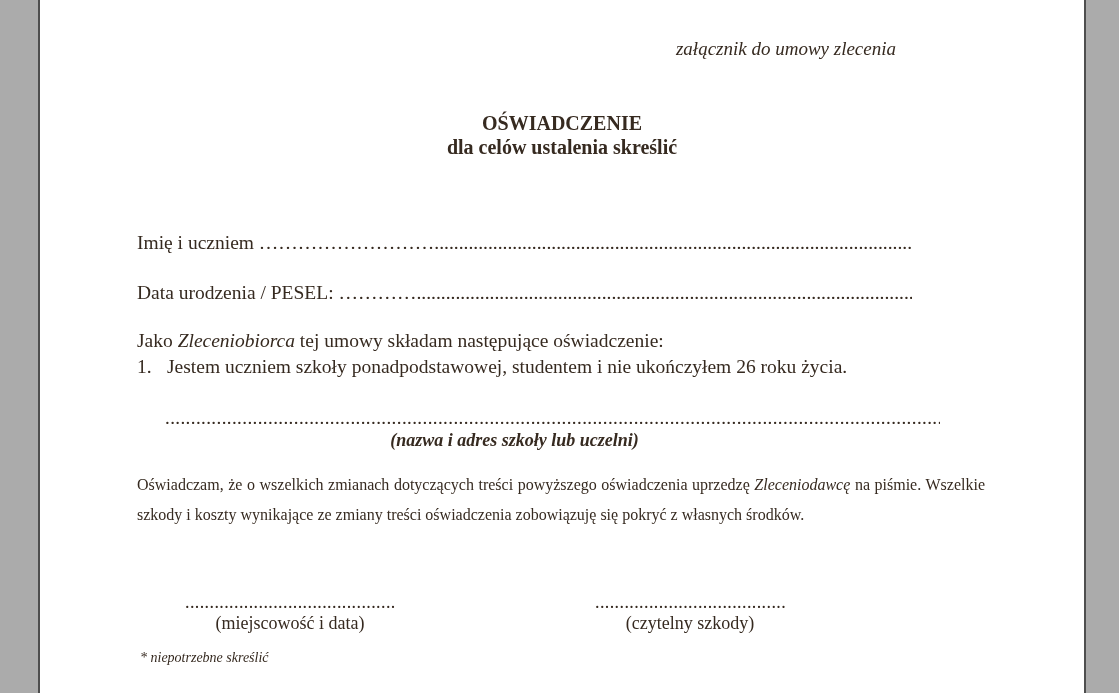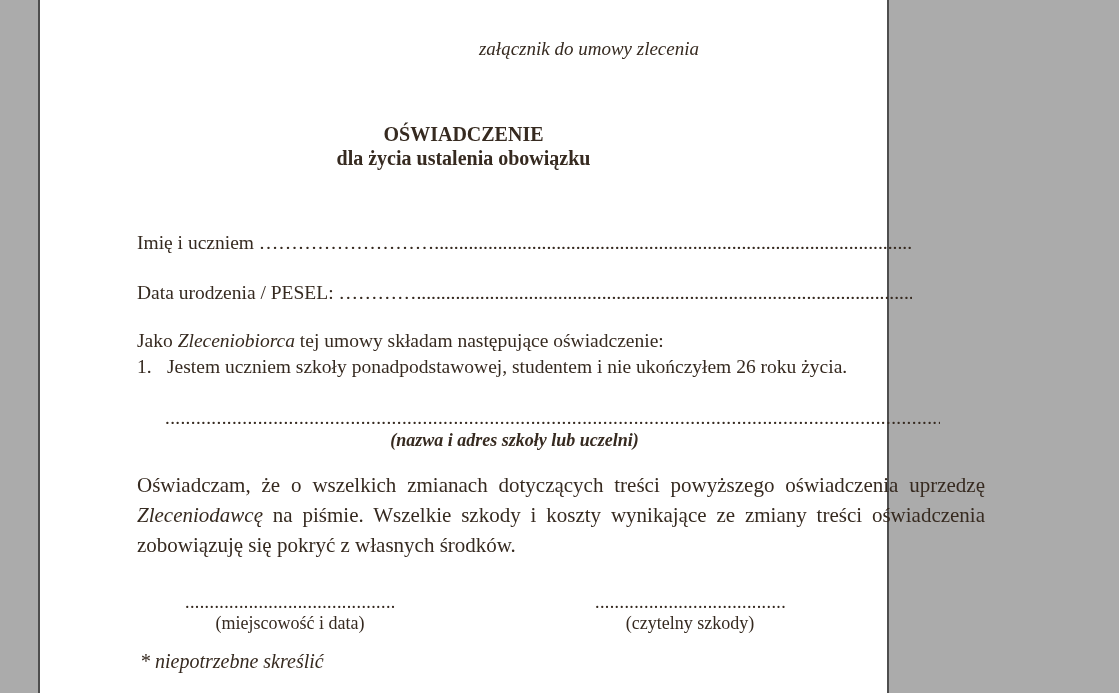--- a/index.html
+++ b/index.html
@@ -9,37 +9,37 @@
     height: 693px;
     background: #ababab;
     overflow: hidden;
     font-family: "Liberation Serif", "DejaVu Serif", serif;
     color: #362a20;
   }
   .page {
     position: absolute;
     left: 38px;
     top: 0;
-    width: 851px;
+    width: 1048px;
     height: 693px;
     background: #ffffff;
     border-left: 2px solid #4e4e4e;
     border-right: 2px solid #4e4e4e;
     box-sizing: border-box;
   }
   .abs { position: absolute; }
   .attachment-note {
     top: 38px;
     right: 188px;
     font-style: italic;
     font-size: 19px;
     white-space: nowrap;
   }
   .title-block {
-    top: 122px;
+    top: 111px;
     left: 0;
     right: 0;
     text-align: center;
     font-weight: bold;
     font-size: 20px;
     line-height: 24px;
   }
   .field-line {
     left: 97px;
     width: 775px;
@@ -85,21 +85,21 @@
     box-sizing: border-box;
     text-align: center;
     font-style: italic;
     font-size: 18px;
     font-weight: bold;
   }
   .declaration {
     top: 470px;
     left: 97px;
     width: 848px;
-    font-size: 21px;
+    font-size: 16px;
     line-height: 30px;
     text-align: justify;
   }
   .sig-block {
     top: 592px;
     text-align: center;
     font-size: 18px;
   }
   .sig-left  { left: 145px; width: 210px; }
   .sig-right { left: 555px; width: 190px; }
@@ -111,34 +111,34 @@
     letter-spacing: 0.4px;
   }
   .sig-caption {
     font-size: 18px;
     line-height: 22px;
   }
   .footnote {
     top: 650px;
     left: 100px;
     font-style: italic;
-    font-size: 20px;
+    font-size: 14px;
   }
   .it { font-style: italic; margin-top: 24px; }
 </style>
 </head>
 <body>
 
 <div class="page">
 
   <div class="abs attachment-note">załącznik do umowy zlecenia</div>
 
   <div class="abs title-block">
     <div>OŚWIADCZENIE</div>
-    <div>dla życia ustalenia obowiązku</div>
+    <div>dla celów ustalenia skreślić</div>
   </div>
 
   <div class="abs field-line name-line"><span>Imię i uczniem </span><span>………………………........................................................................................................................</span></div>
 
   <div class="abs field-line birth-line"><span>Data urodzenia / PESEL: </span><span>…………...............................................................................................................................</span></div>
 
   <div class="abs intro-line"><span>Jako </span><span class="it">Zleceniobiorca</span><span> tej umowy składam następujące oświadczenie:</span></div>
 
   <div class="abs item-line">
     <span class="item-number">1.</span>

